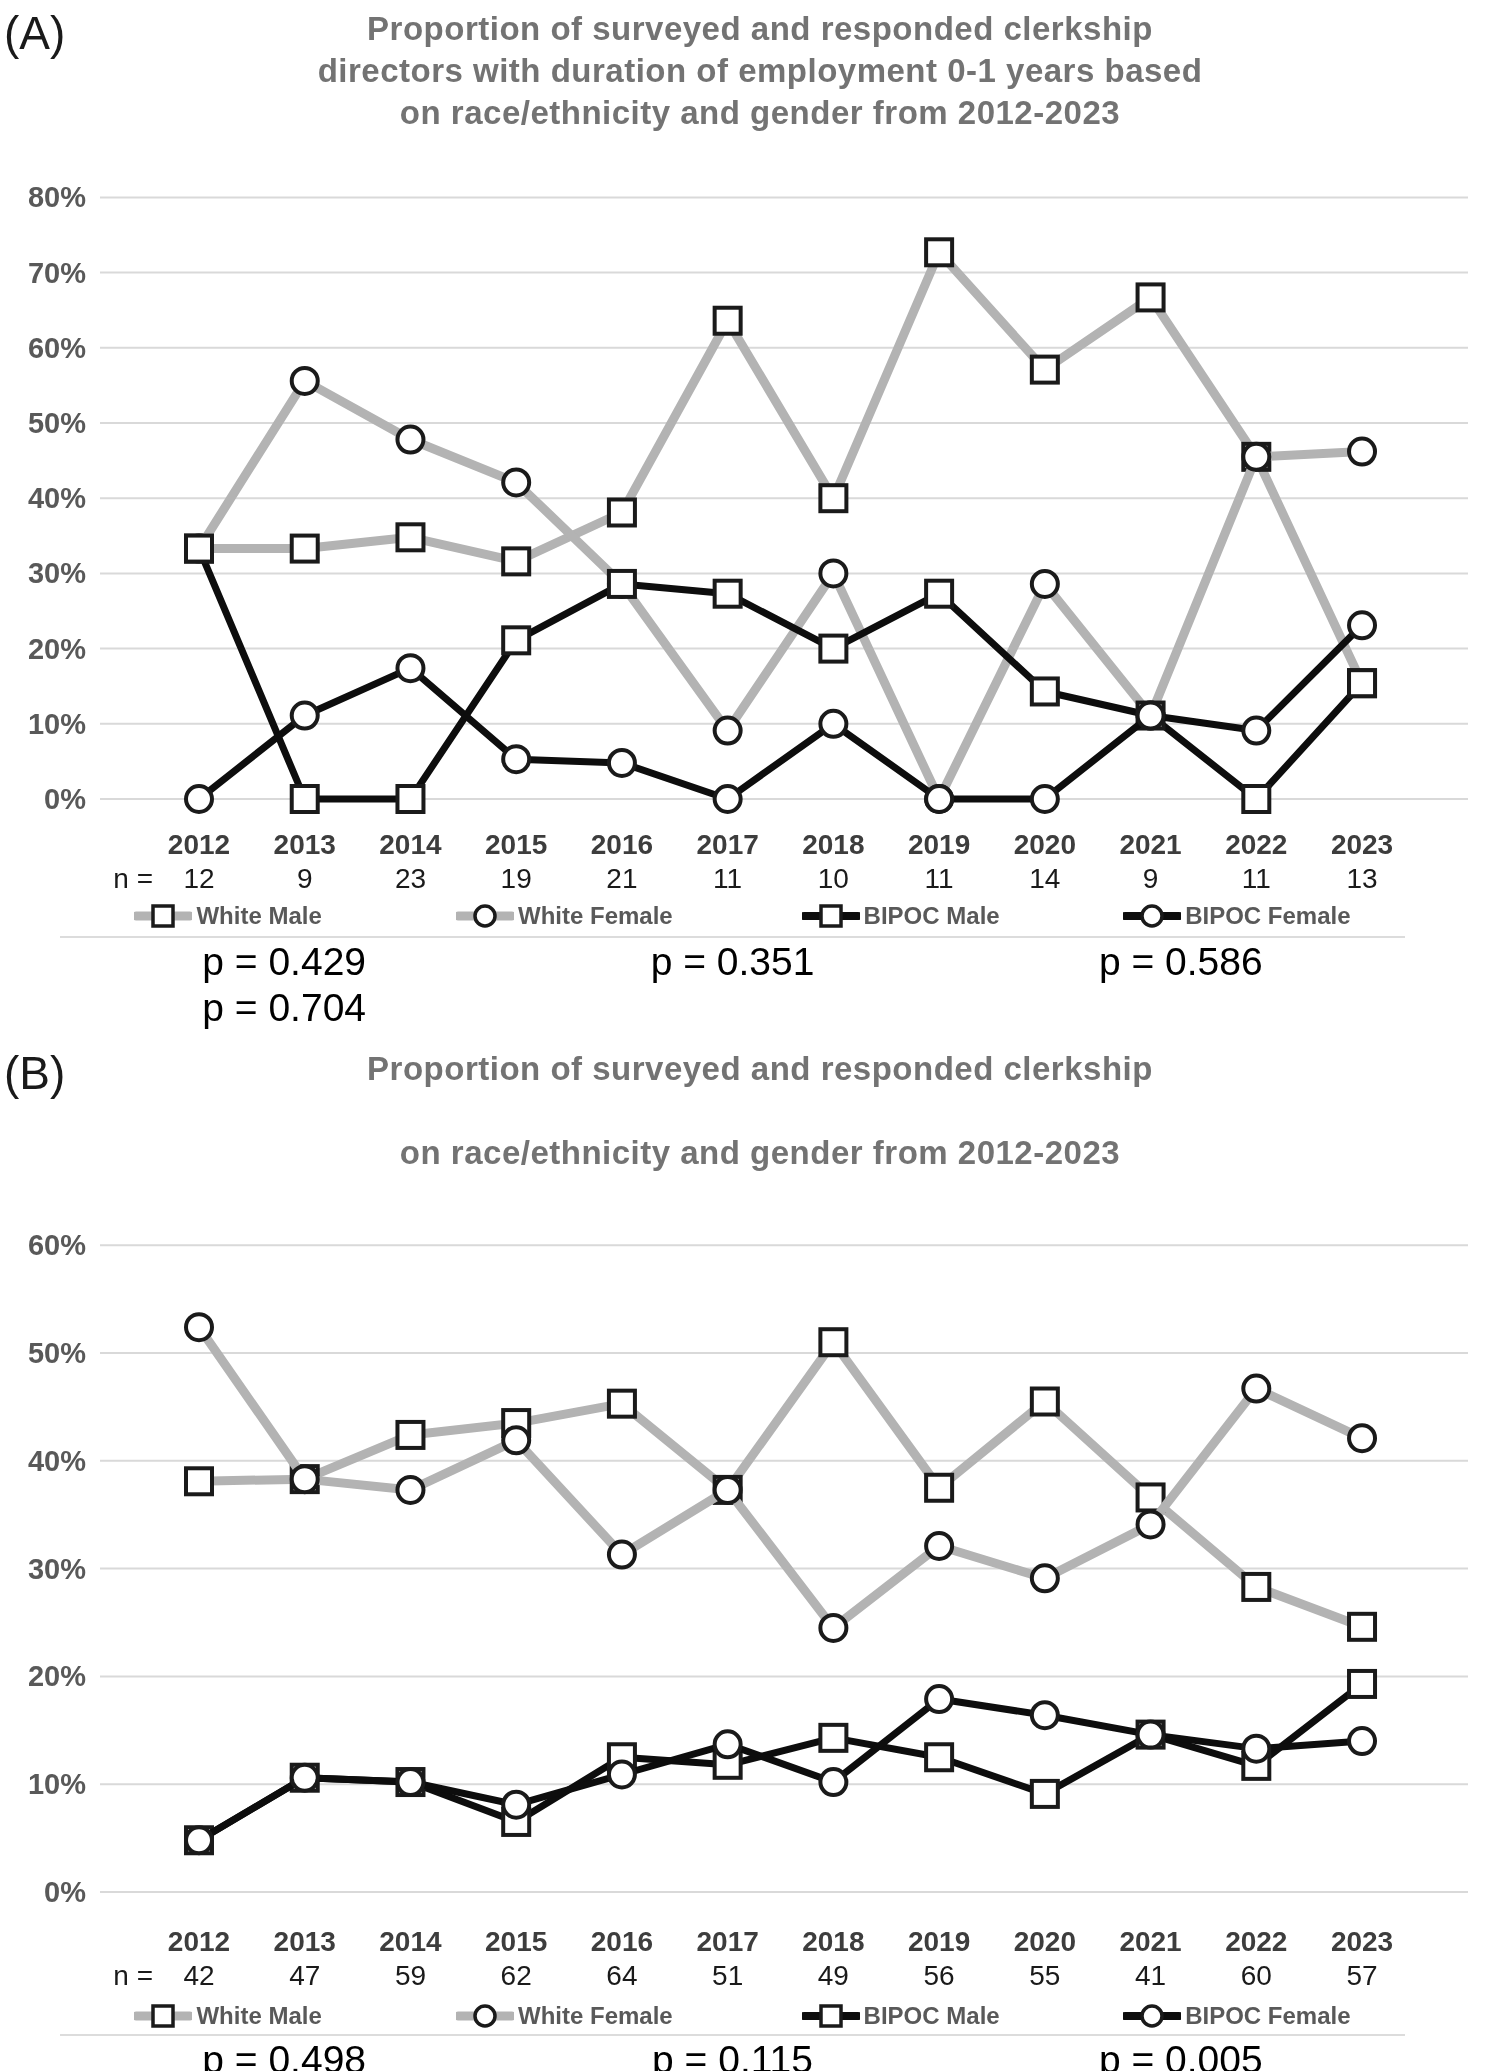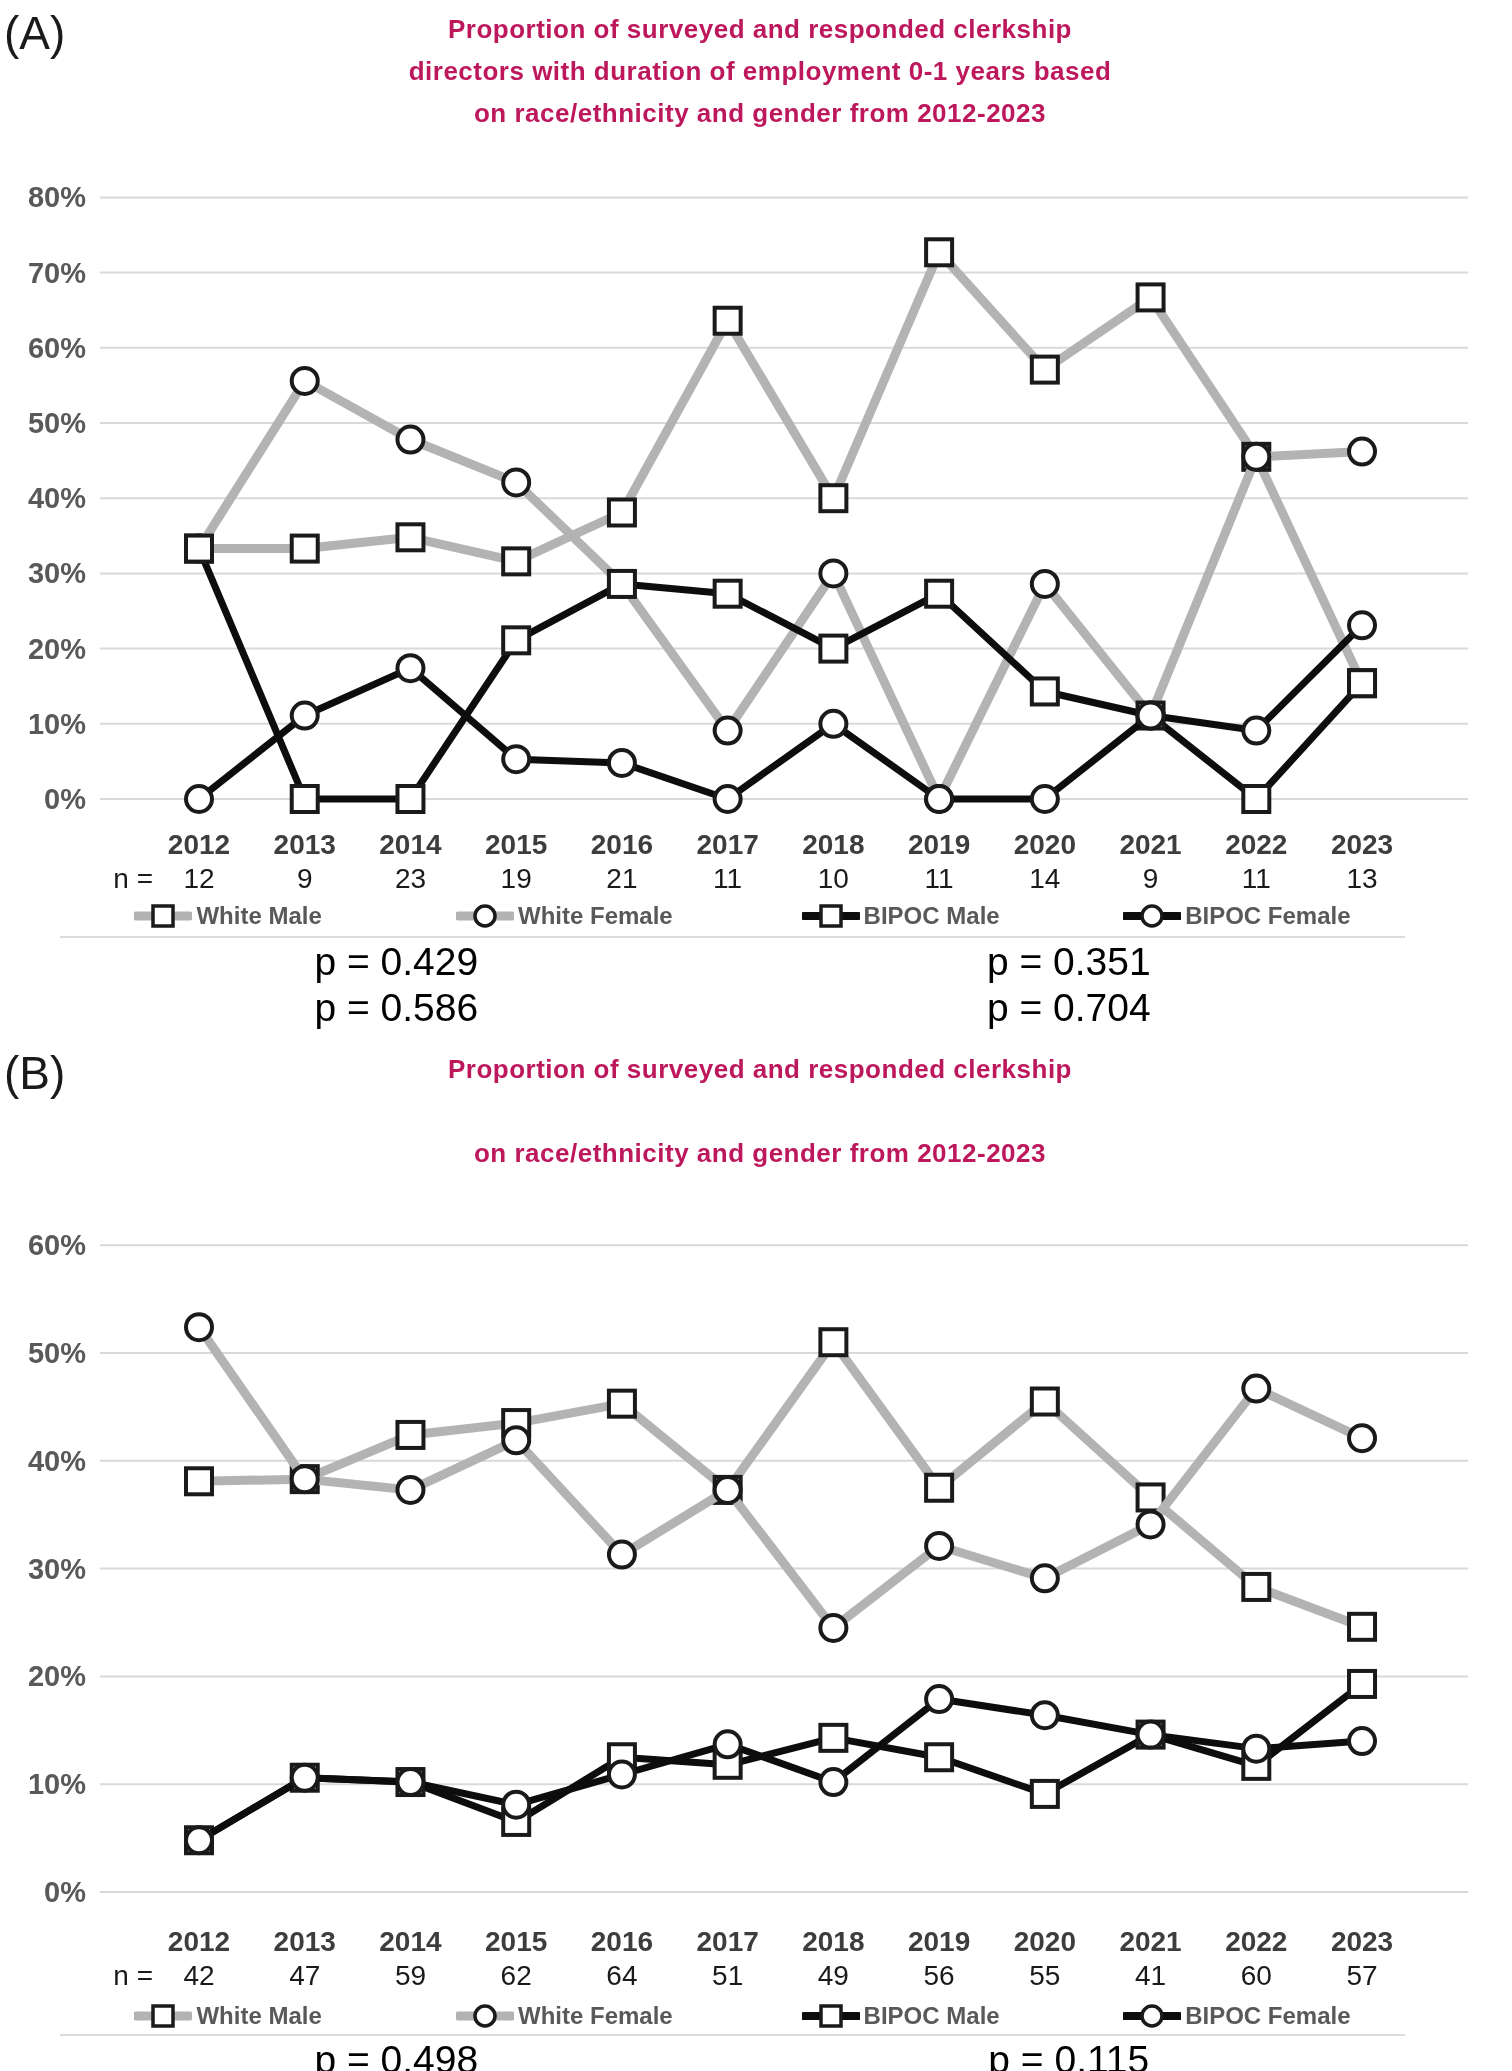--- a/index.html
+++ b/index.html
@@ -13,41 +13,41 @@
   .panel{position:absolute;left:0;width:1512px;}
   #panel-a{top:0;height:1040px;}
   #panel-b{top:1040px;height:1031px;}
   .panel-label{
     position:absolute;left:4px;top:6px;
     font-size:46px;color:#1a1a1a;font-weight:400;
   }
   .panel-title{
     position:absolute;left:80px;top:8px;width:1360px;
     text-align:center;
-    font-size:26px;line-height:42px;font-weight:bold;
-    color:#be185d;
+    font-size:33px;line-height:42px;font-weight:bold;
+    color:#737373;
     letter-spacing:.5px;
   }
   svg.chart-svg{position:absolute;left:0;top:0;}
   #chart-a{width:1512px;height:896px;}
   #chart-b{width:1512px;height:956px;}
   .legend-row{
     position:absolute;left:60px;width:1345px;height:36px;
     display:grid;grid-template-columns:1fr 1fr 1fr 1fr;
     justify-items:center;align-items:center;
   }
   #panel-a .legend-row{top:898px;}
   #panel-b .legend-row{top:958px;}
   .legend-item{display:flex;align-items:flex-end;gap:4px;}
   .legend-item span.lbl{
     font-size:24px;font-weight:bold;color:#595959;white-space:nowrap;
   }
   .p-row{
     position:absolute;left:60px;width:1345px;
-    display:grid;grid-template-columns:1fr 1fr;
+    display:grid;grid-template-columns:1fr 1fr 1fr;
     justify-items:center;align-items:start;
     border-top:2px solid #dcdcdc;
   }
   #panel-a .p-row{top:936px;height:64px;}
   #panel-b .p-row{top:1994px;height:37px;}
   #panel-b .p-row{top:994px;}
   .p-item{
     font-size:39px;color:#000000;font-weight:400;
     padding-top:2px;white-space:nowrap;
   }

